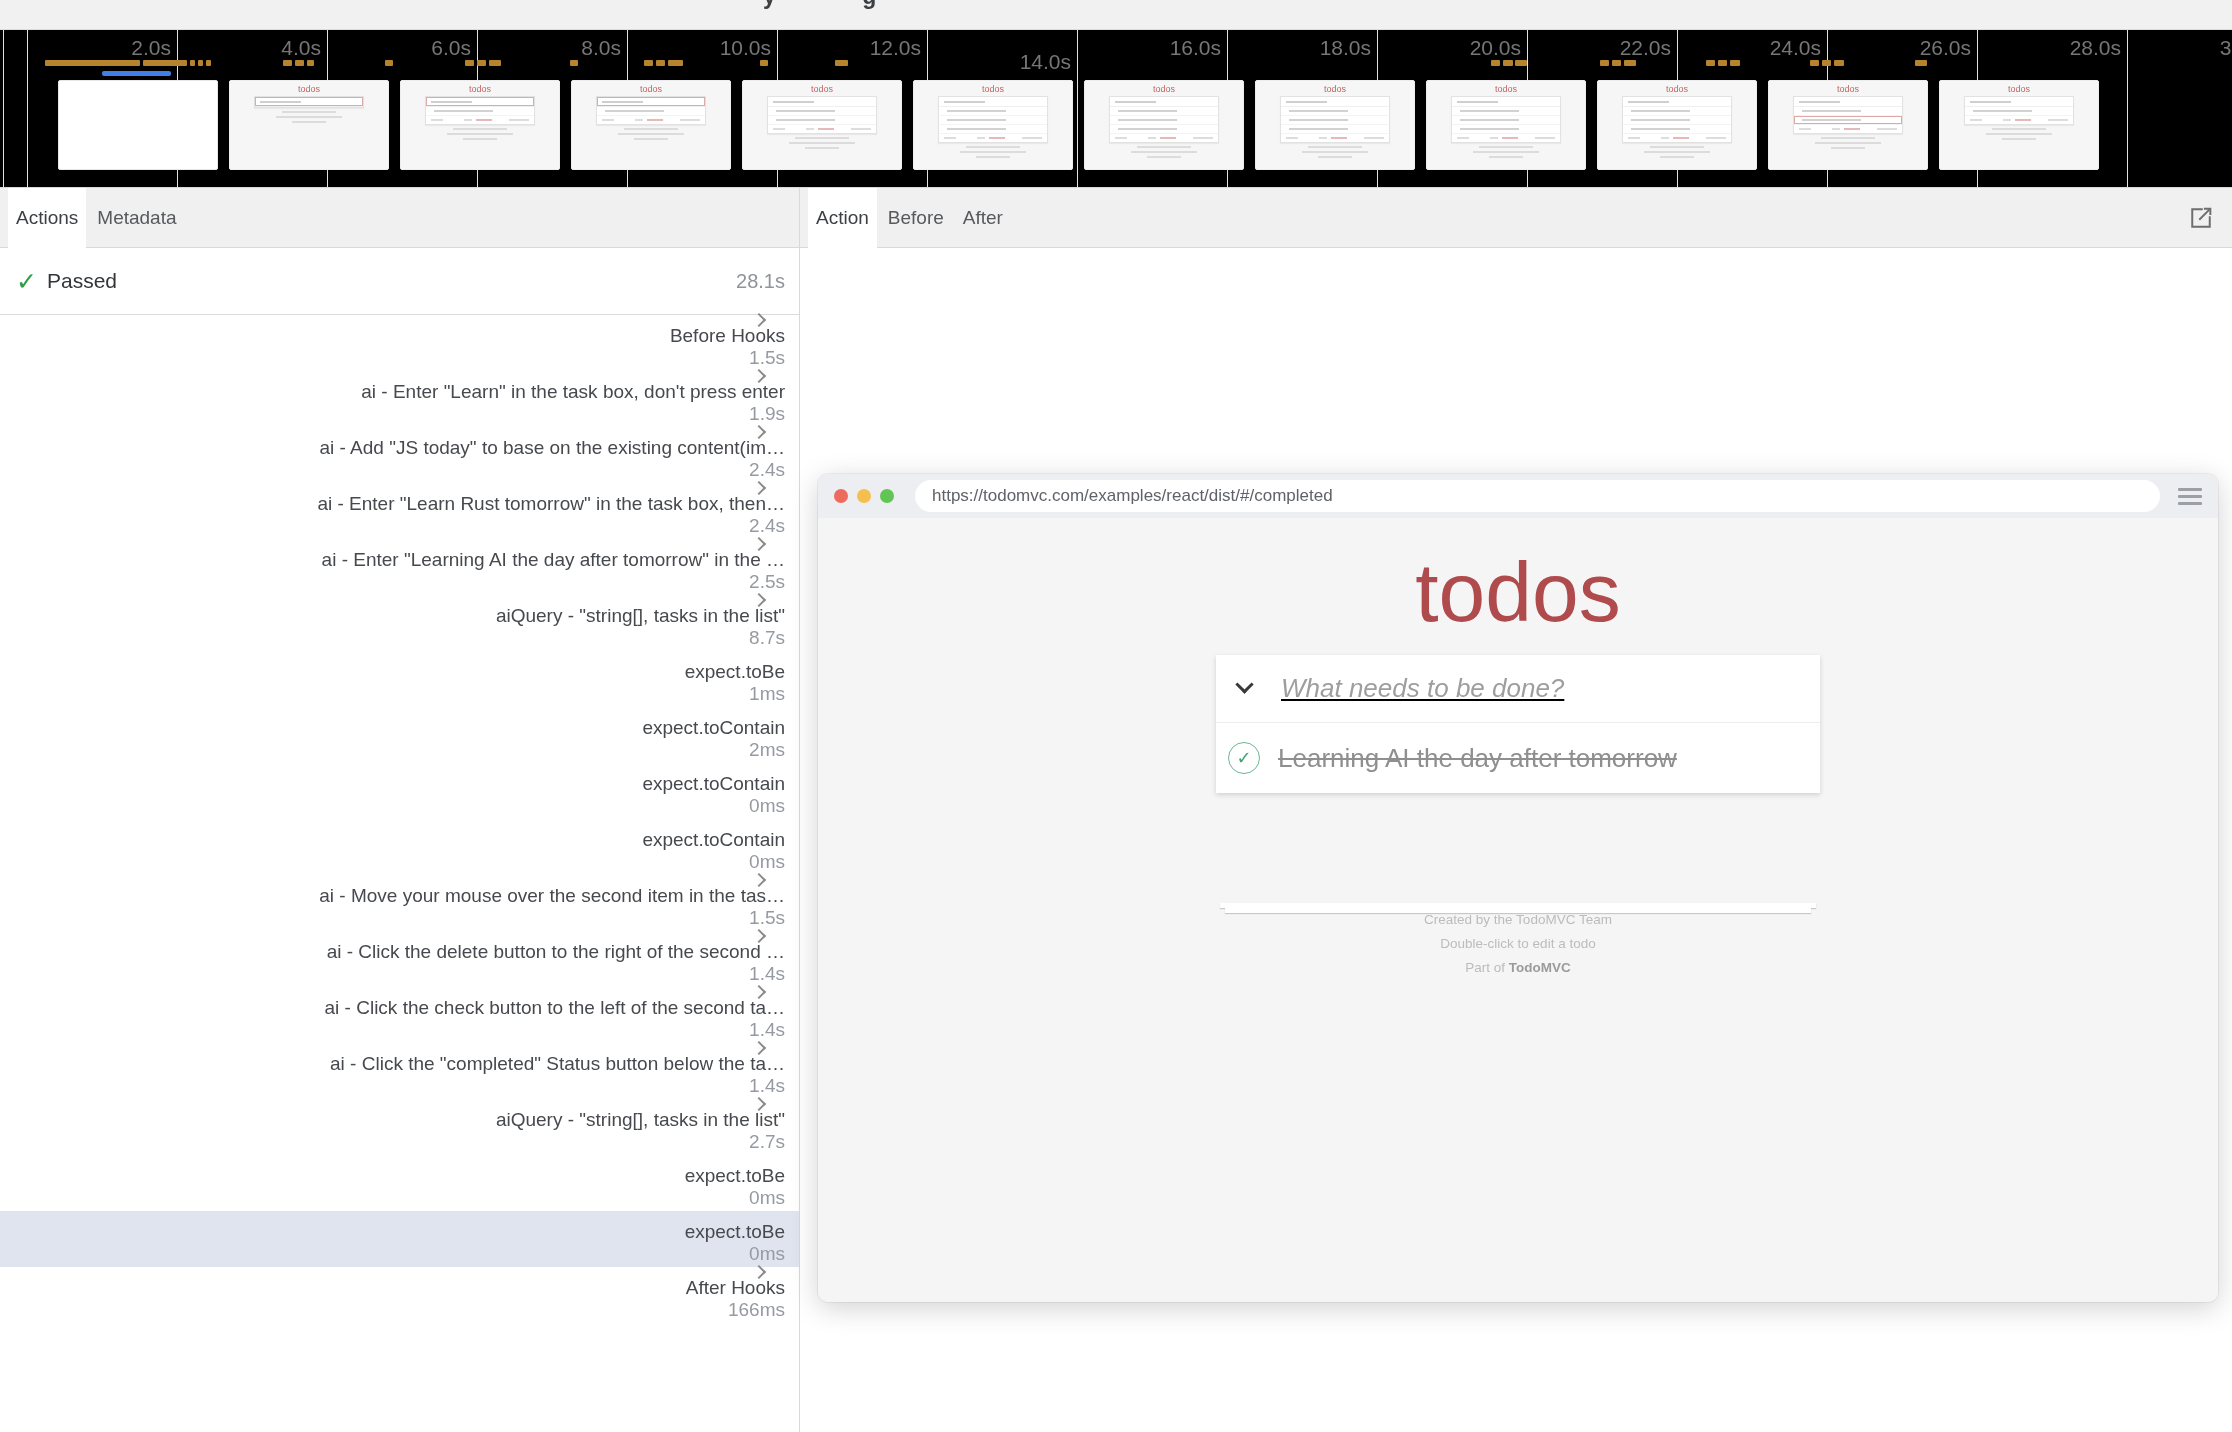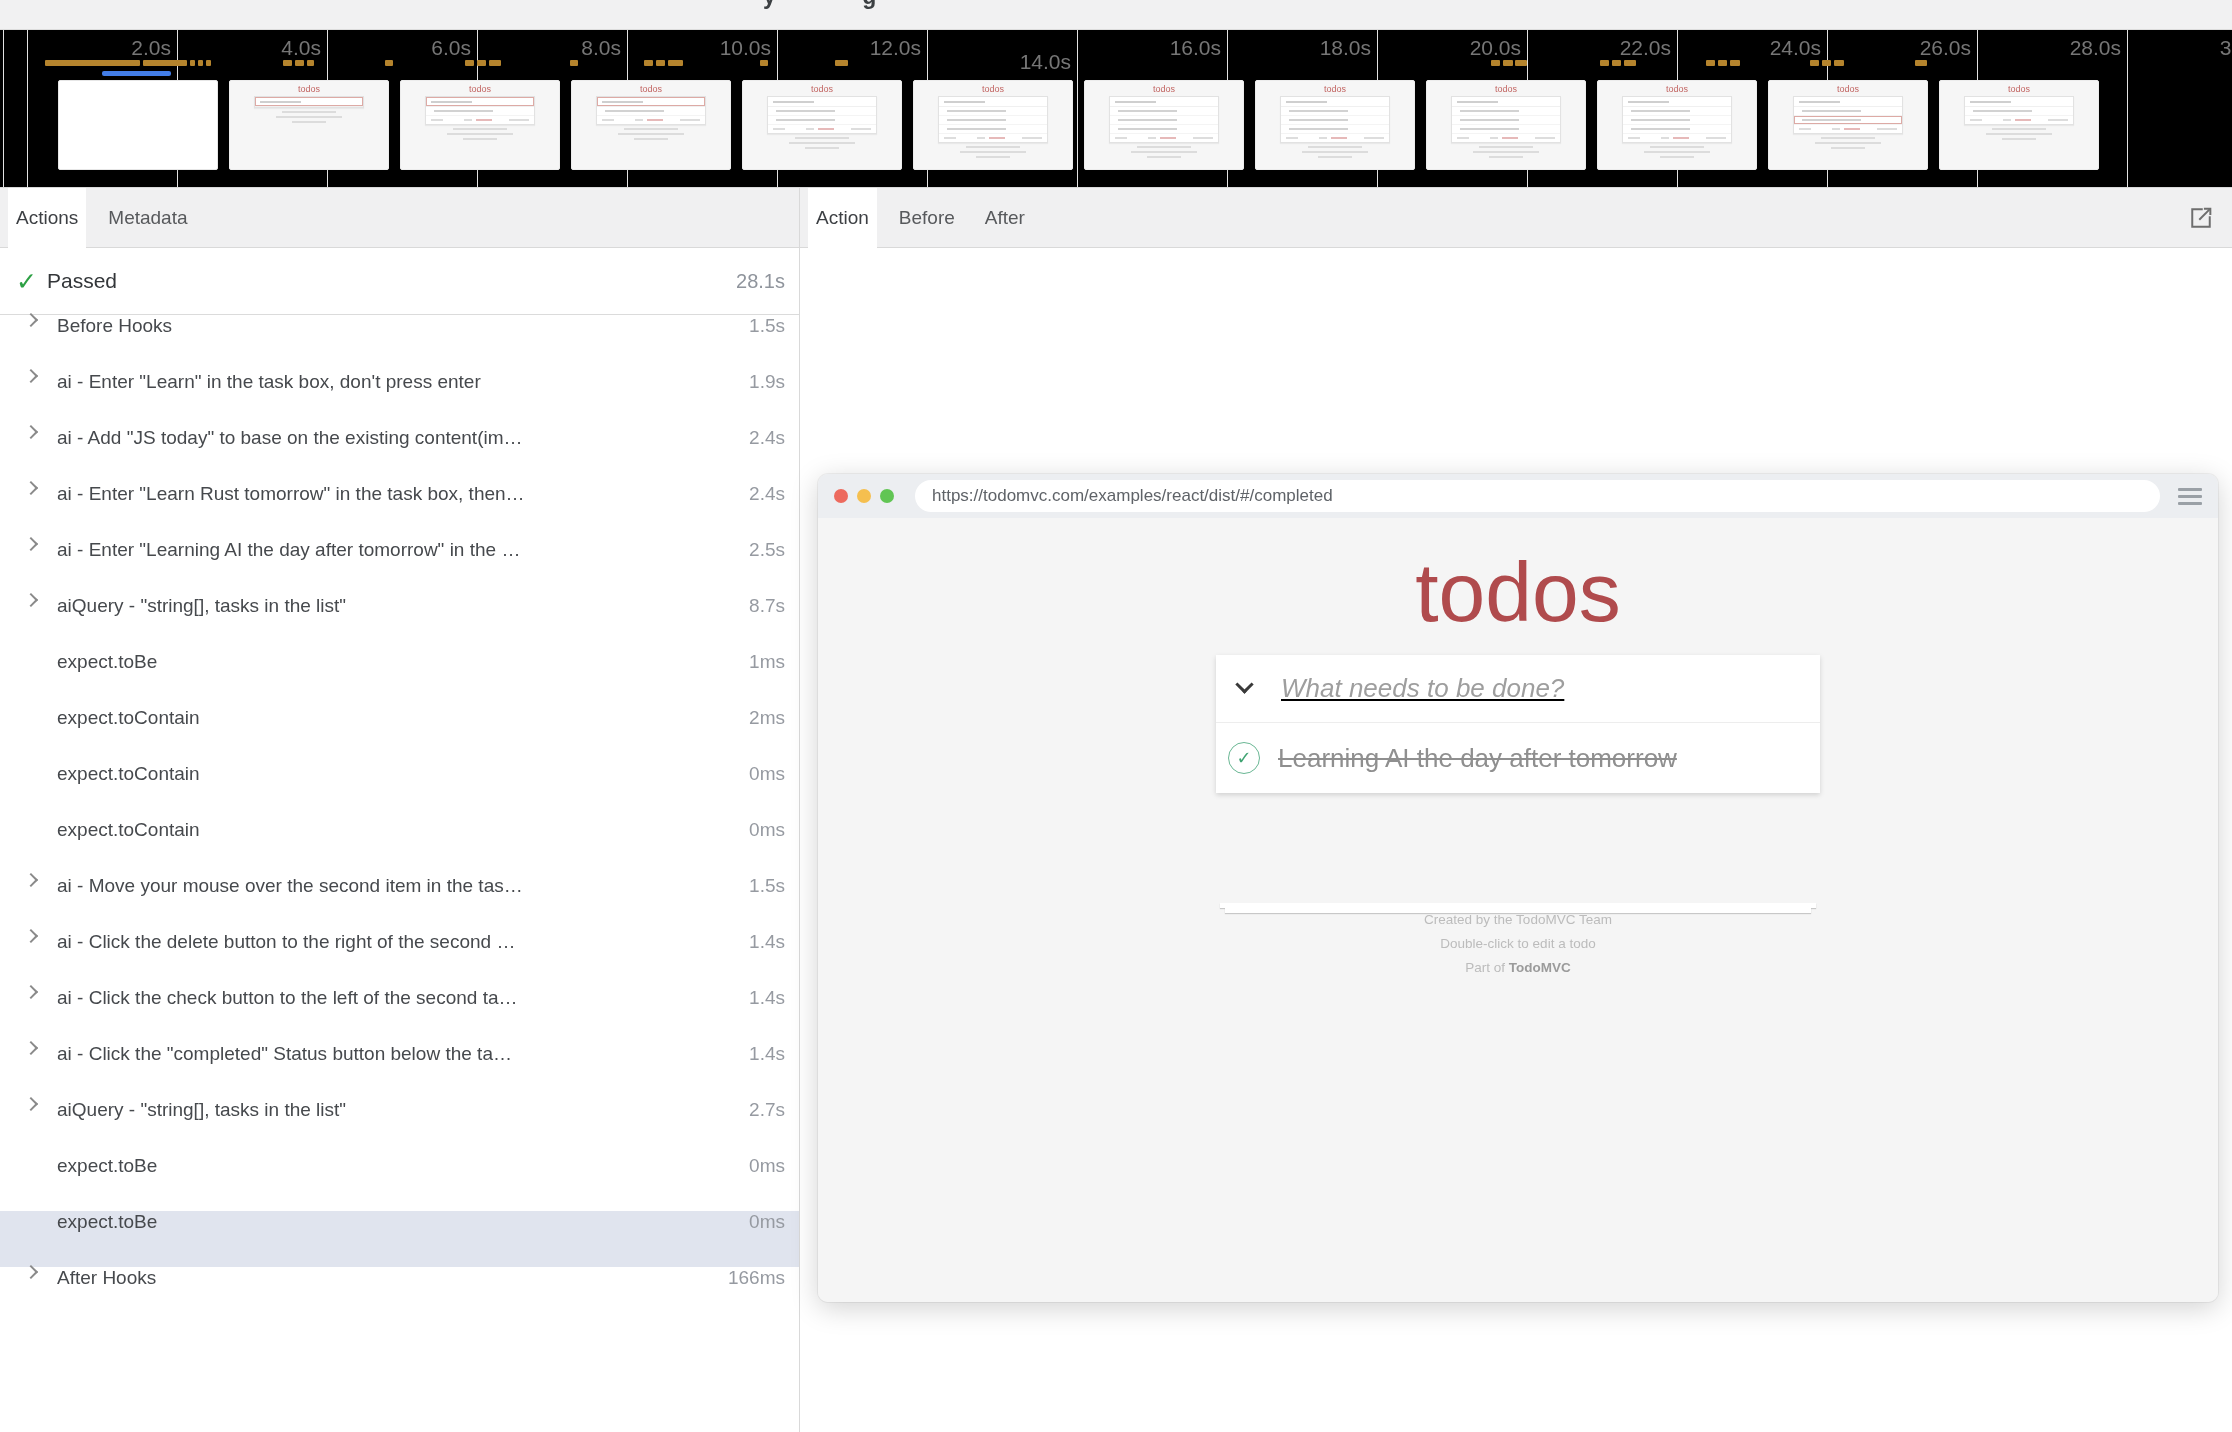--- a/index.html
+++ b/index.html
@@ -26,31 +26,31 @@
   .t-row { height:9px; border-bottom:1px solid #f4f4f4; position:relative; }
   .t-row::after { content:""; position:absolute; left:8px; top:3px; width:55%; height:2px; background:#d2d2d2; }
   .t-row.hl { box-shadow: inset 0 0 0 1px #ddaaa5; }
   .t-footer { height:8px; position:relative; }
   .t-footer::after { content:""; position:absolute; left:5px; right:5px; top:3px; height:2px;
       background:linear-gradient(90deg,#ddd 0 12%,transparent 12% 34%,#ddd 34% 42%,transparent 42% 46%,#e6b9b9 46% 62%,transparent 62% 80%,#ddd 80% 100%); }
   .t-foot-line { height:2px; background:#dcdcdc; margin:3px auto 0; }
 
   
   .tabbar { position:absolute; top:0; left:0; right:0; height:60px; background:#f0f0f1; border-bottom:1px solid #d9d9d9; display:flex; align-items:stretch; padding-left:8px; }
-  .tab { padding:0 8px; margin-right:14px; line-height:60px; font-size:19px; color:#57595c; height:61px; cursor:default; }
+  .tab { padding:0 8px; margin-right:3px; line-height:60px; font-size:19px; color:#57595c; height:61px; cursor:default; }
   .tab.selected { background:#fff; color:#3c3f43; }
 
   
   #left-panel { position:absolute; left:0; top:188px; width:800px; bottom:0; background:#fff; border-right:1px solid #d9d9d9; }
   #status-row { position:absolute; top:60px; left:0; right:0; height:67px; display:flex; align-items:center; padding:0 14px 0 16px; border-bottom:1px solid #dbdbdb; }
   #status-row .check { color:#2da044; font-size:25px; margin-right:10px; }
   #status-row .s-label { font-size:21px; color:#333639; }
   #status-row .s-duration { margin-left:auto; font-size:20px; color:#8f949c; }
   #action-list { position:absolute; top:127px; left:0; right:0; }
-  .action-row { height:56px; display:flex; align-items:flex-start; padding:0 14px 0 26px; }
+  .action-row { height:56px; display:flex; align-items:flex-end; padding:0 14px 0 26px;flex-direction:column; }
   .action-row.selected { background:#e0e4ee; }
   .chev { width:10px; height:10px; border-right:2px solid #8a8a8a; border-top:2px solid #8a8a8a; transform:rotate(45deg); flex:0 0 10px; margin-right:21px; }
   .chev.hidden { visibility:hidden; }
   .a-label { font-size:19px; color:#46494d; white-space:nowrap; overflow:hidden; max-width:660px; }
   .a-duration { margin-left:auto; font-size:19px; color:#969aa1; padding-left:10px; }
 
   
   #right-panel { position:absolute; left:800px; top:188px; right:0; bottom:0; background:#fff; }
   #popout-btn { position:absolute; top:16px; right:16px; width:30px; height:30px; background:transparent; border:none; cursor:pointer; }
   

